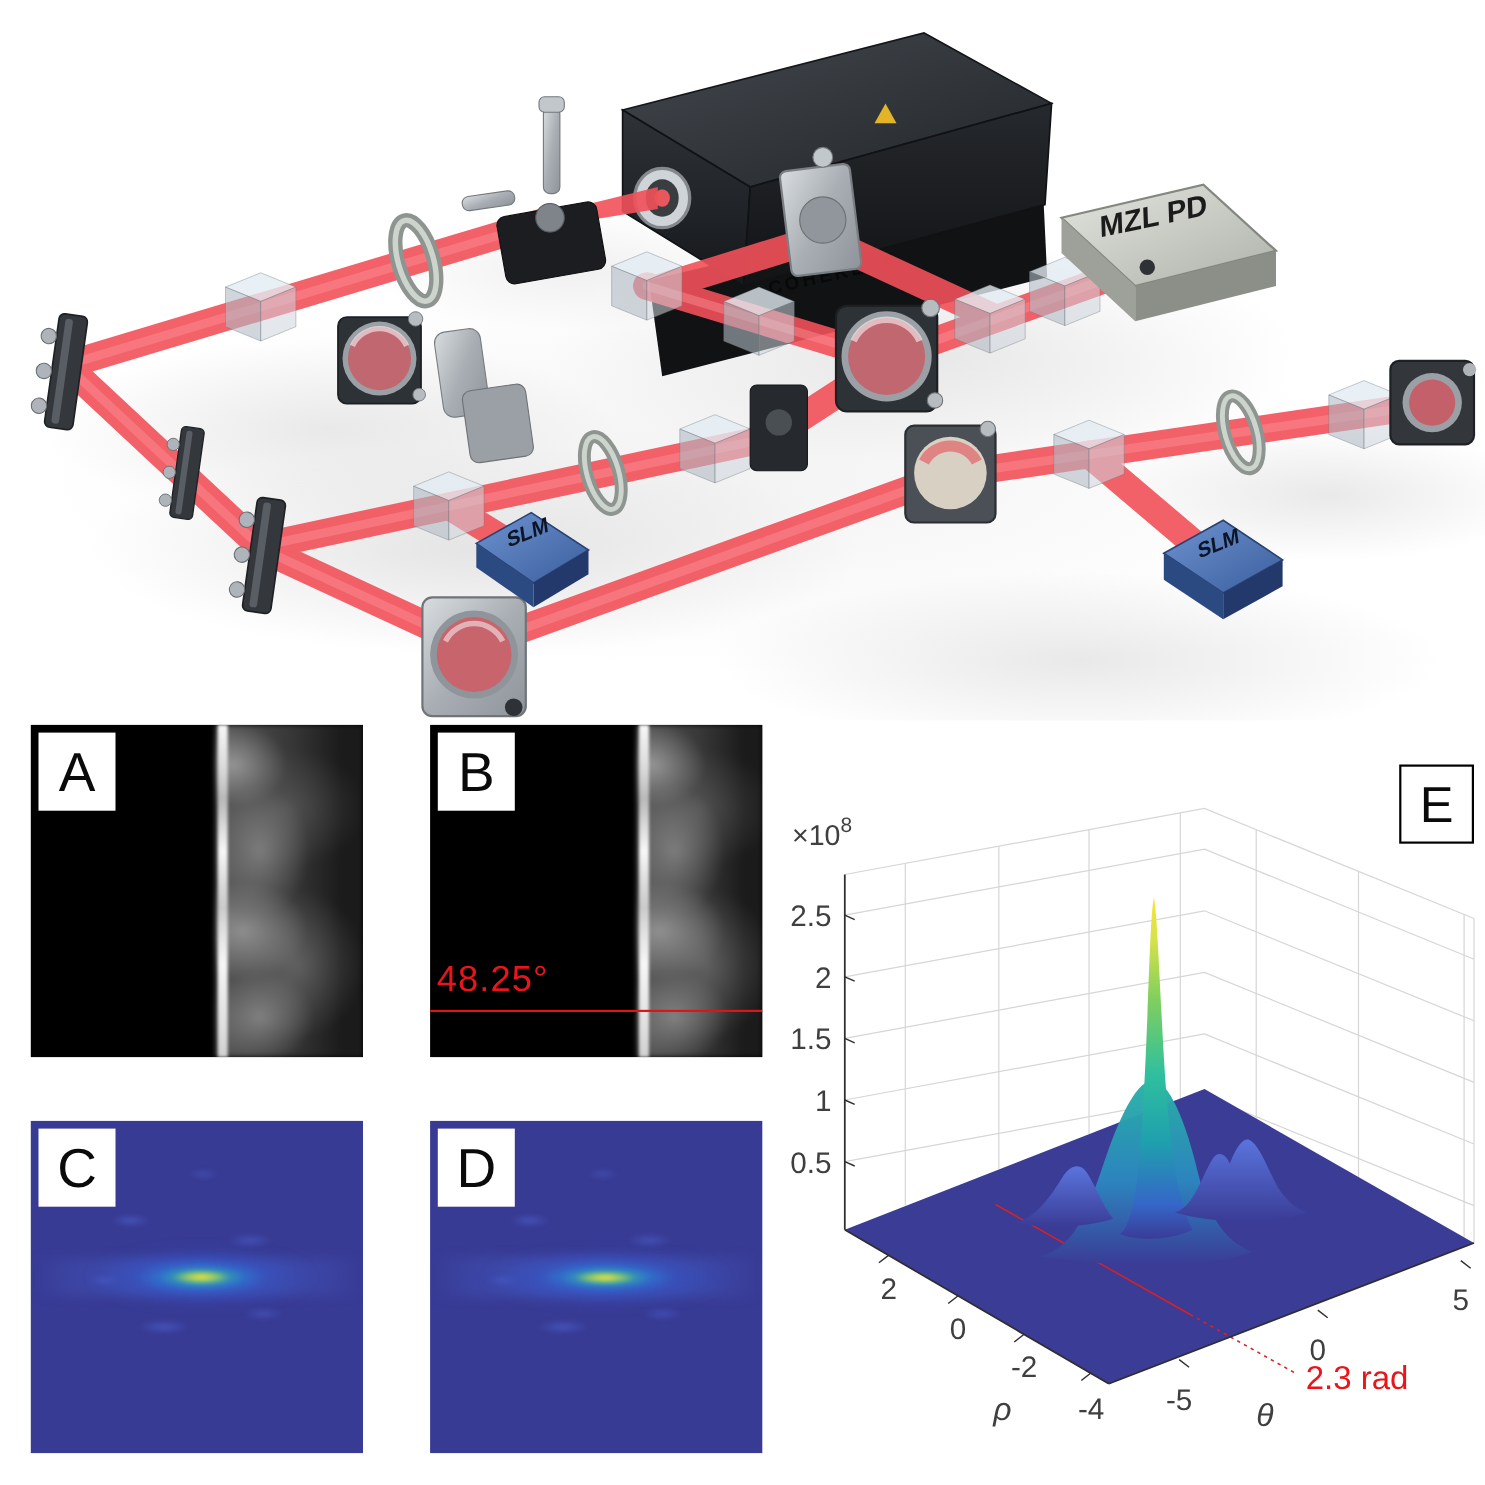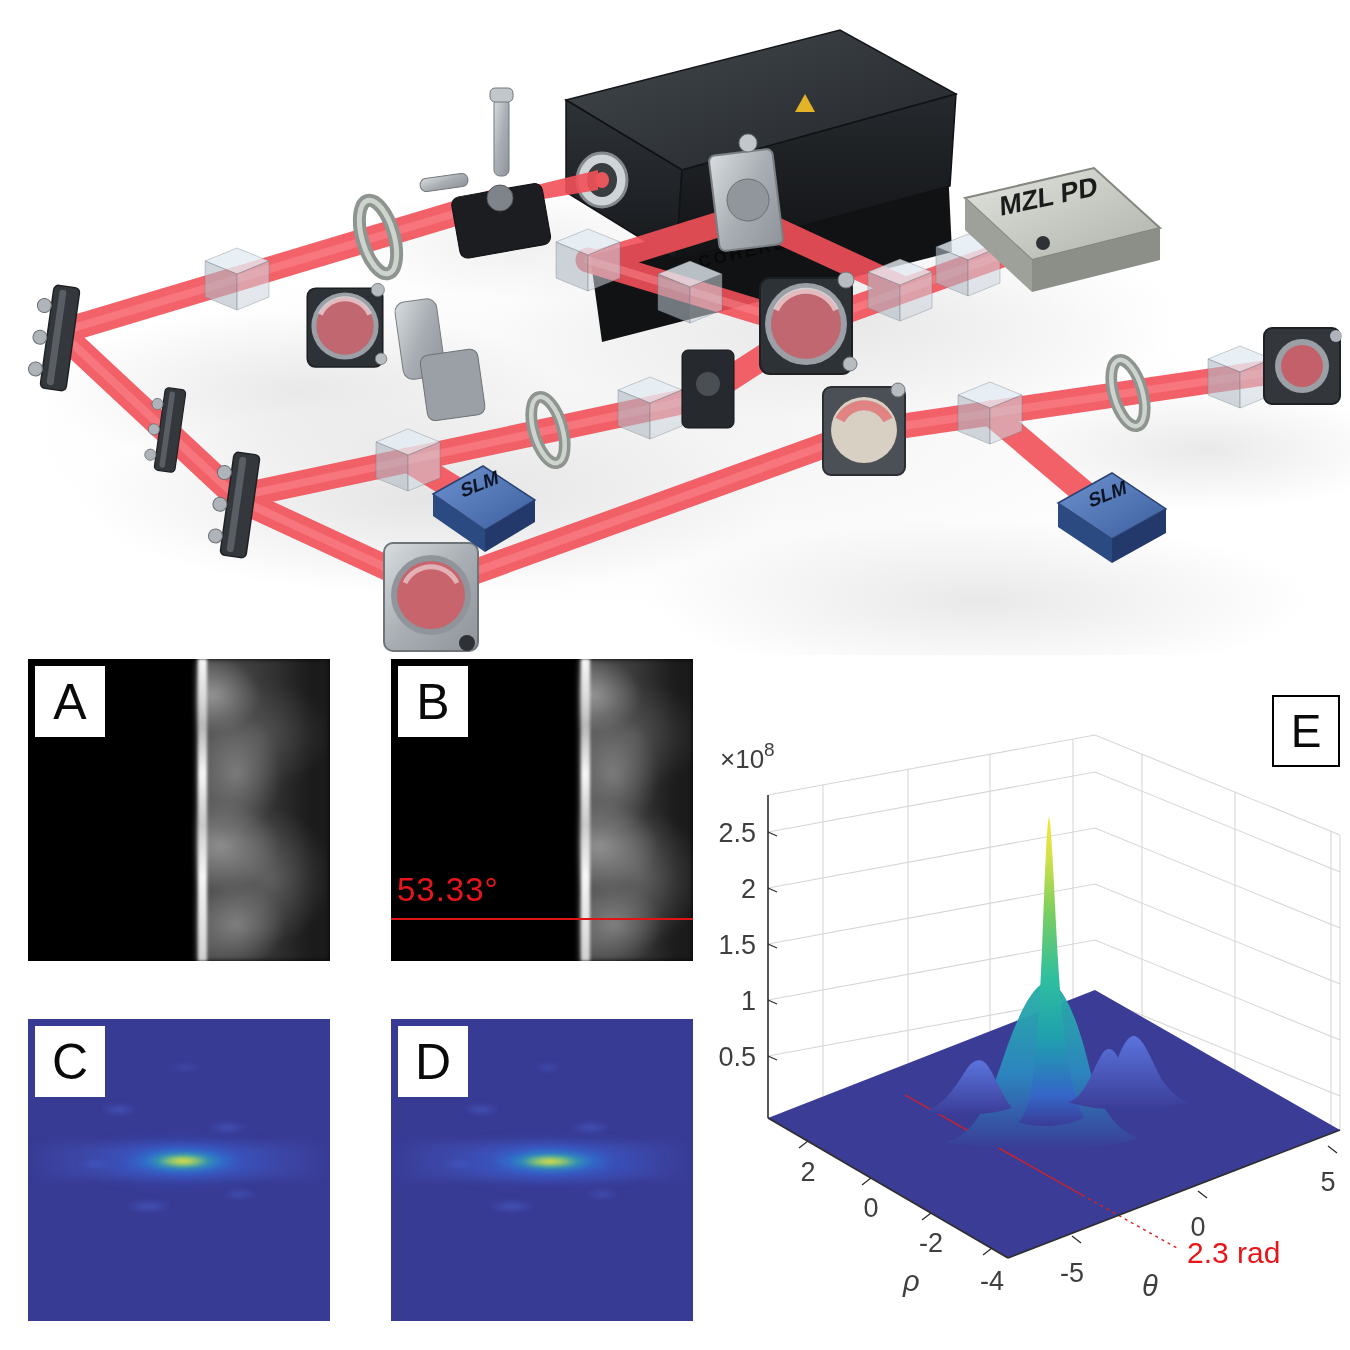--- a/index.html
+++ b/index.html
@@ -265,21 +265,21 @@
     <div class="clouds" style="left:168px;"></div>
     <div class="edgecore" style="left:170px;"></div>
     <div class="plabel">
         <span>A</span>
       </div>
   </div>
 
   <div class="panel panel-ab" style="left:391px;top:659px;width:302px;height:302px;">
     <div class="clouds" style="left:188px;"></div>
     <div class="edgecore" style="left:190px;"></div>
-    <div class="angle-text" style="left:6px;top:212px;">53.33°</div>
+    <div class="angle-text" style="left:6px;top:212px;">48.25°</div>
     <div class="angle-line" style="top:259px;"></div>
     <div class="plabel">
         <span>B</span>
       </div>
   </div>
 
   <div class="panel panel-cd" style="left:28px;top:1019px;width:302px;height:302px;">
     <div class="speck"></div>
     <div class="band" style="top:125px;height:34px;"></div>
     <div class="spot halo" style="left:52px;top:115px;width:206px;height:54px;"></div>

